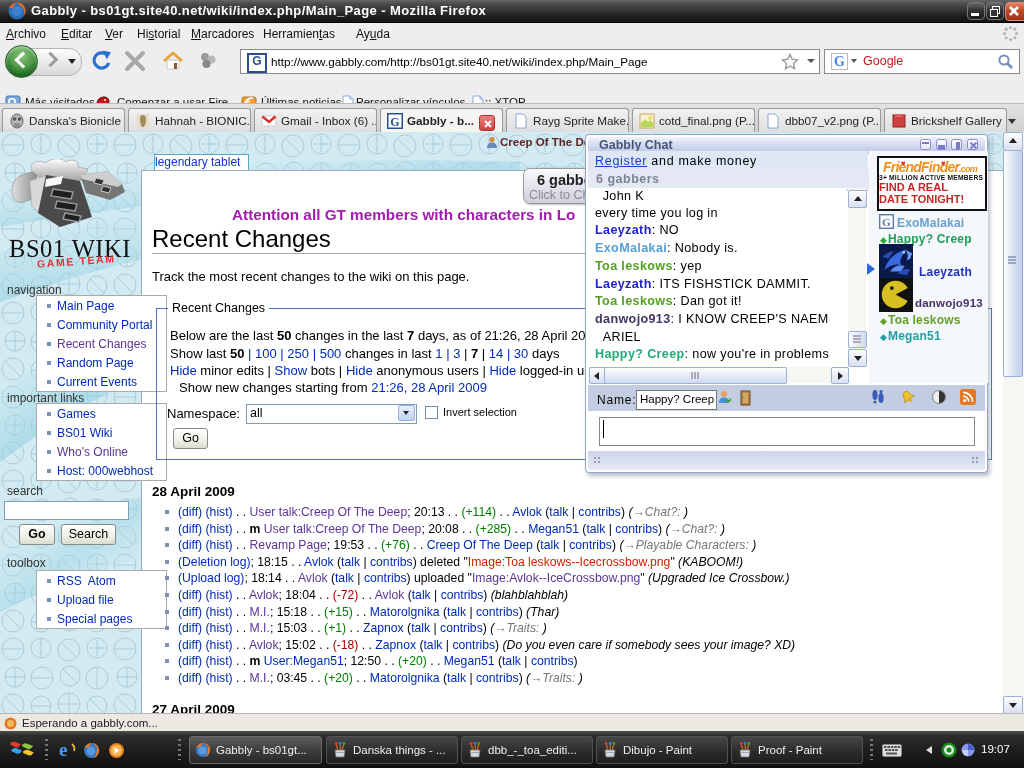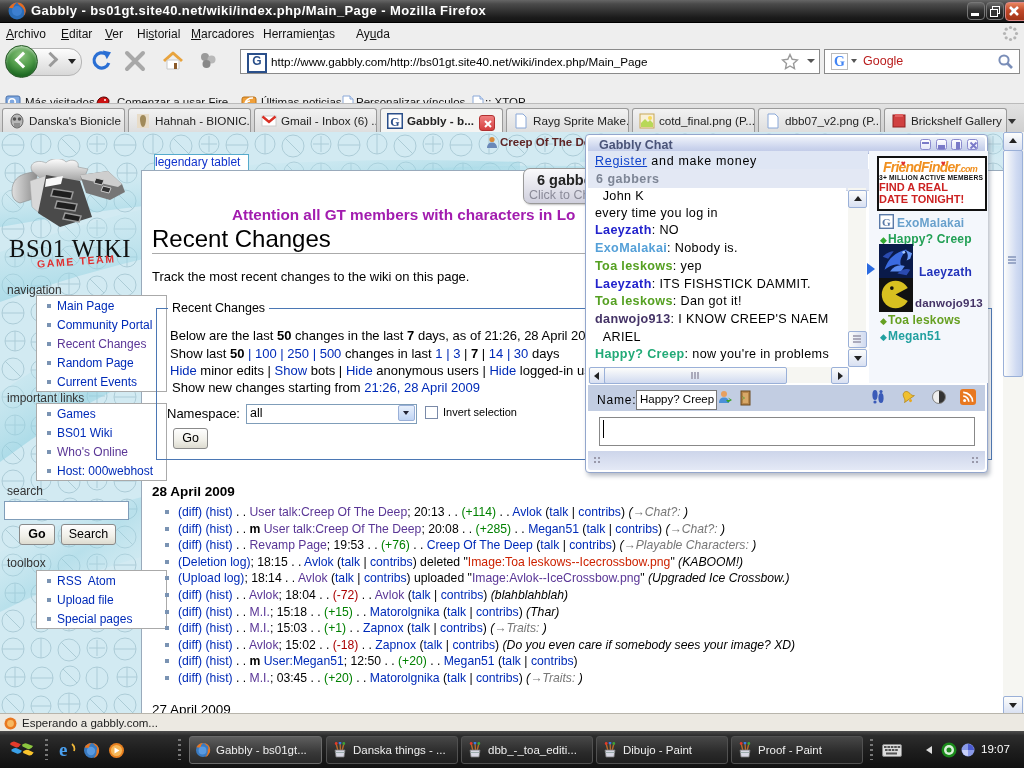--- a/index.html
+++ b/index.html
@@ -371,21 +371,21 @@
 
  <div class="abs" style="left:232px;top:74px;white-space:nowrap;font-size:15.3px;font-weight:bold;color:#a21caf">Attention all GT members with characters in Lo</div>
  <div class="abs" style="left:152px;top:93px;width:833px;font-size:24px;color:#000;border-bottom:1px solid #aaa;padding-bottom:0px">Recent Changes</div>
  <div class="abs" style="left:152px;top:137px;font-size:13px;color:#000">Track the most recent changes to the wiki on this page.</div>
 
  <div class="abs" style="left:156px;top:176px;width:834px;height:150px;border:1px solid #4b77b4"></div>
  <div class="abs" style="left:168px;top:169px;background:#fff;padding:0 4px;font-size:12.5px;color:#000">Recent Changes</div>
  <div class="abs" style="left:170px;top:196px;font-size:13px">Below are the last <b>50</b> changes in the last <b>7</b> days, as of 21:26, 28 April 2009.</div>
  <div class="abs" style="left:170px;top:214px;font-size:13px">Show last <b>50</b> <a class="wlink">| 100 | 250 | 500</a> changes in last <a class="wlink">1 | 3</a> | <b>7</b> | <a class="wlink">14 | 30</a> days</div>
  <div class="abs" style="left:170px;top:231px;font-size:13px"><a class="wlink">Hide</a> minor edits | <a class="wlink">Show</a> bots | <a class="wlink">Hide</a> anonymous users | <a class="wlink">Hide</a> logged-in users</div>
- <div class="abs" style="left:172px;top:248px;font-size:13px">Show new changes starting from <a class="wlink">21:26, 28 April 2009</a></div>
+ <div class="abs" style="left:179px;top:248px;font-size:13px">Show new changes starting from <a class="wlink">21:26, 28 April 2009</a></div>
  <div class="abs" style="left:167px;top:274px;font-size:13px">Namespace:</div>
  <div class="abs" style="left:246px;top:272px;width:166px;height:17px;background:#fff;border:1px solid #7f9db9;font-size:12.5px;padding:1px 0 0 3px">all<span class="abs" style="right:1px;top:0;width:15px;height:14px;background:linear-gradient(#e8f0fc,#c0d4f4);border:1px solid #9ab0d8;border-radius:2px">
           <span class="abs" style="left:3.5px;top:5px;border-left:3.5px solid transparent;border-right:3.5px solid transparent;border-top:4px solid #223"></span>
         </span></div>
  <div class="abs" style="left:425px;top:274px;width:11px;height:11px;background:#fff;border:1px solid #7a8aa8"></div>
  <div class="abs" style="left:443px;top:274px;font-size:11px">Invert selection</div>
  <div class="xpb" style="left:173px;top:296px;width:33px;font-weight:normal">Go</div>
 
  <div class="abs" style="left:152px;top:352px;font-size:13.5px;font-weight:bold">28 April 2009</div>
  <div id="clist" class="abs" style="left:160px;top:373px;width:860px;font-size:12.2px">
@@ -394,21 +394,21 @@
   <div class="cl"><a class="wlink">(diff) (hist)</a> . . <a class="wlink wvis">Revamp Page</a>; 19:53 . . <span class="green">(+76)</span> . . <a class="wlink">Creep Of The Deep</a> (<a class="wlink">talk</a> | <a class="wlink">contribs</a>) <i>(<span class="cmt">→Playable Characters:</span> )</i></div>
   <div class="cl"><a class="wlink">(Deletion log)</a>; 18:15 . . <a class="wlink">Avlok</a> (<a class="wlink">talk</a> | <a class="wlink">contribs</a>) deleted "<a style="color:#cc2200">Image:Toa leskows--Icecrossbow.png</a>" <i>(KABOOM!)</i></div>
   <div class="cl"><a class="wlink">(Upload log)</a>; 18:14 . . <a class="wlink wvis">Avlok</a> (<a class="wlink">talk</a> | <a class="wlink">contribs</a>) uploaded "<a class="wlink wvis">Image:Avlok--IceCrossbow.png</a>" <i>(Upgraded Ice Crossbow.)</i></div>
   <div class="cl"><a class="wlink">(diff) (hist)</a> . . <a class="wlink wvis">Avlok</a>; 18:04 . . <span class="red">(-72)</span> . . <a class="wlink wvis">Avlok</a> (<a class="wlink">talk</a> | <a class="wlink">contribs</a>) <i>(blahblahblah)</i></div>
   <div class="cl"><a class="wlink">(diff) (hist)</a> . . <a class="wlink wvis">M.I.</a>; 15:18 . . <span class="green">(+15)</span> . . <a class="wlink">Matorolgnika</a> (<a class="wlink">talk</a> | <a class="wlink">contribs</a>) <i>(Thar)</i></div>
   <div class="cl"><a class="wlink">(diff) (hist)</a> . . <a class="wlink wvis">M.I.</a>; 15:03 . . <span class="green">(+1)</span> . . <a class="wlink">Zapnox</a> (<a class="wlink">talk</a> | <a class="wlink">contribs</a>) <i>(<span class="cmt">→Traits:</span> )</i></div>
   <div class="cl"><a class="wlink">(diff) (hist)</a> . . <a class="wlink wvis">Avlok</a>; 15:02 . . <span class="red">(-18)</span> . . <a class="wlink">Zapnox</a> (<a class="wlink">talk</a> | <a class="wlink">contribs</a>) <i>(Do you even care if somebody sees your image? XD)</i></div>
   <div class="cl"><a class="wlink">(diff) (hist)</a> . . <b>m</b> <a class="wlink">User:Megan51</a>; 12:50 . . <span class="green">(+20)</span> . . <a class="wlink">Megan51</a> (<a class="wlink">talk</a> | <a class="wlink">contribs</a>)</div>
   <div class="cl"><a class="wlink">(diff) (hist)</a> . . <a class="wlink wvis">M.I.</a>; 03:45 . . <span class="green">(+20)</span> . . <a class="wlink">Matorolgnika</a> (<a class="wlink">talk</a> | <a class="wlink">contribs</a>) <i>(<span class="cmt">→Traits:</span> )</i></div>
  </div>
- <div class="abs" style="left:152px;top:570px;font-size:13.5px;font-weight:normal">27 April 2009</div>
+ <div class="abs" style="left:152px;top:570px;font-size:13.5px;font-weight:bold">27 April 2009</div>
 
  <div class="abs" style="left:523px;top:36px;width:110px;height:34px;border:1px solid #999;border-radius:7px;background:linear-gradient(#fafafc,#cfcfdd);box-shadow:1px 1px 2px rgba(0,0,0,.25)">
   <div class="abs" style="left:13px;top:3px;font-size:14.5px;font-weight:bold;color:#222">6 gabbers</div>
   <div class="abs" style="left:5px;top:19px;font-size:12.5px;color:#8a8a98">Click to Ch</div>
  </div>
  <div id="chatwin">
   <div class="abs" style="left:2px;top:2px;width:397px;height:16px;background:linear-gradient(#eef2fa,#c9d2ec 70%,#bfc9e6);border-bottom:1px solid #a8b4d4;border-radius:3px 3px 0 0">
    <span style="position:absolute;left:11px;top:1px;font-size:12.5px;font-weight:bold;color:#4a5478">Gabbly Chat</span>
    <span class="cwb" style="left:332px">
             <span class="abs" style="left:1px;top:1.5px;width:7px;height:2.5px;background:#7a7ac8"></span>

